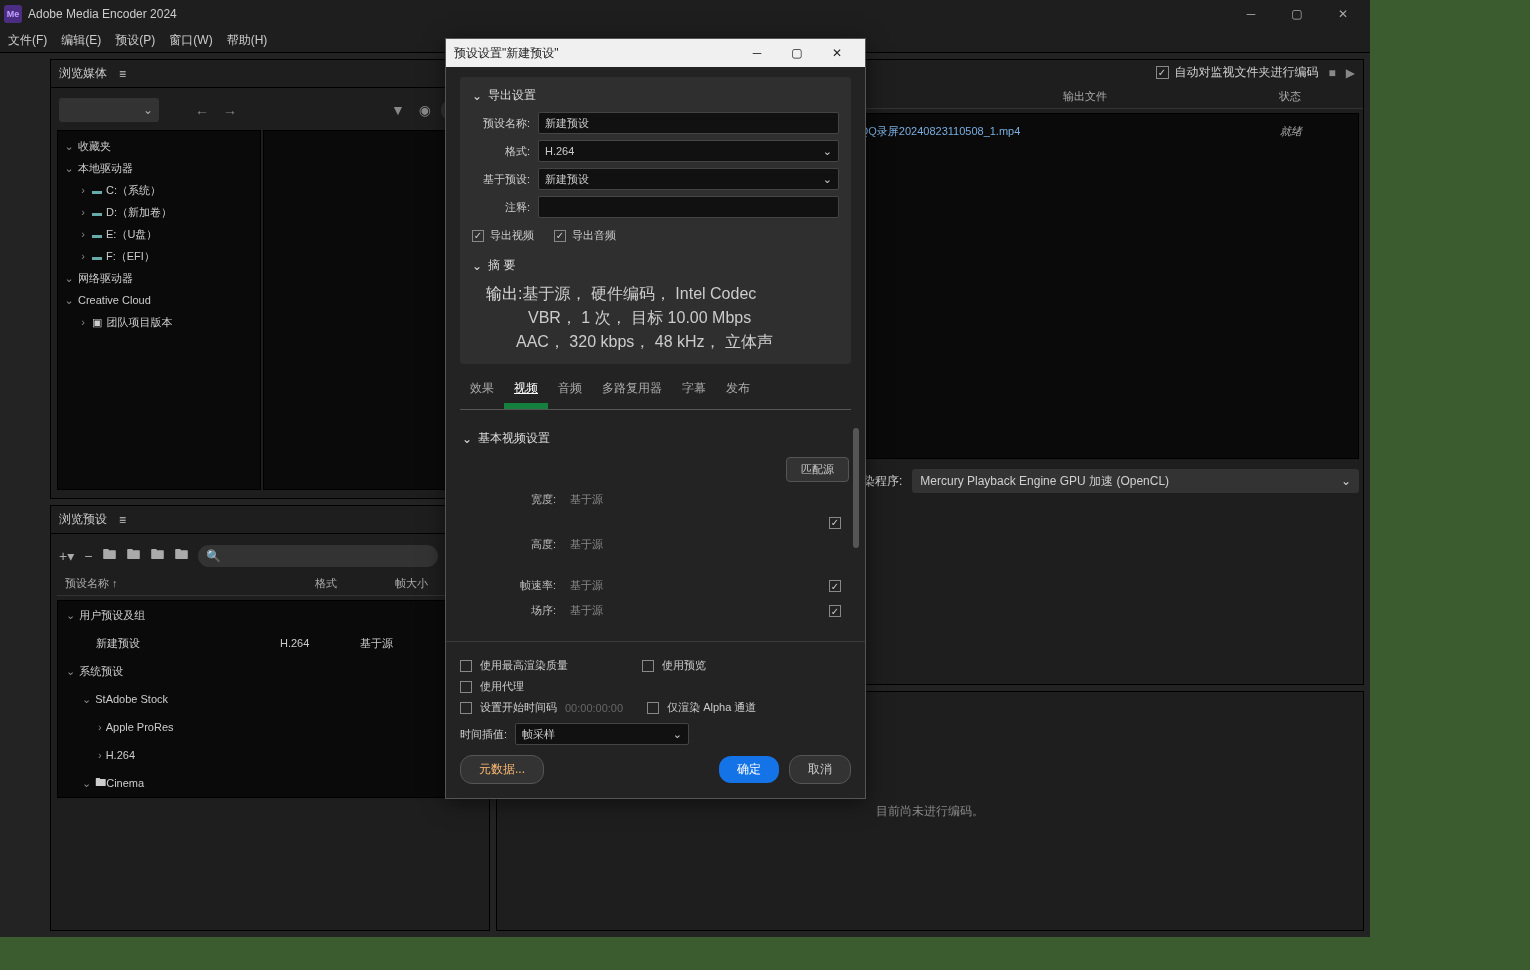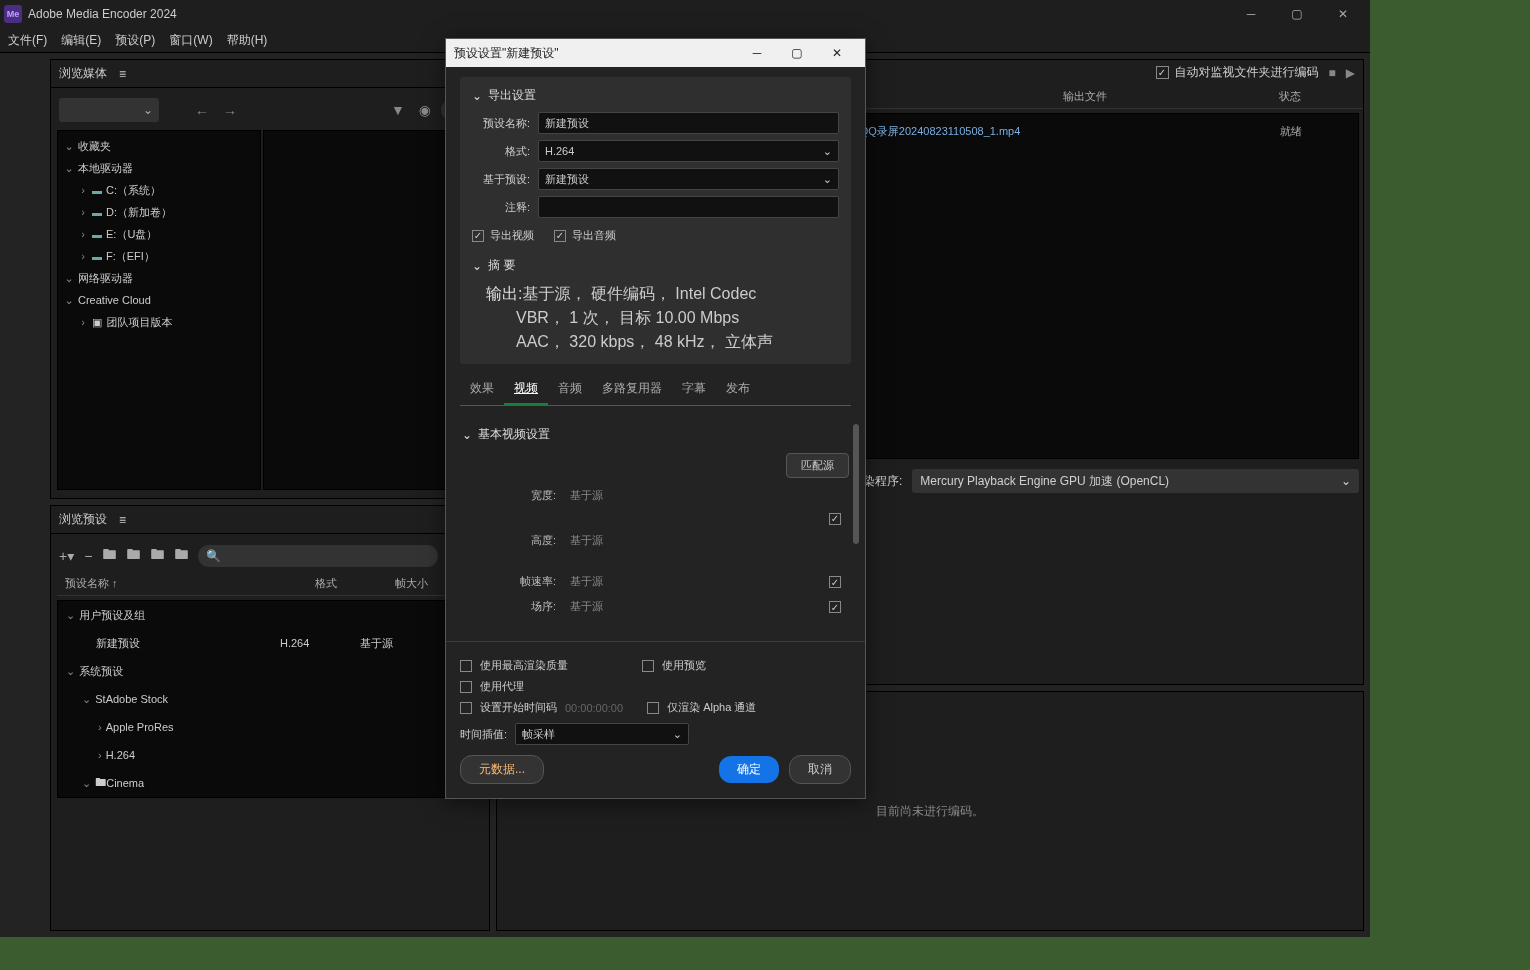--- a/index.html
+++ b/index.html
@@ -60,21 +60,21 @@
 .queue-panel { flex: 1; }
 .q-toolbar { display: flex; align-items: center; padding: 4px 8px; gap: 10px; }
 .q-toolbar .spacer { flex: 1; }
 .q-check { display: flex; align-items: center; gap: 6px; }
 .q-headers { display: flex; padding: 4px 8px; color: #aaa; border-bottom: 1px solid #333; font-size: 11px; }
 .q-col-out { flex: 1; text-align: center; }
 .q-col-stat { width: 130px; text-align: center; }
 .q-body { background: #0a0a0a; border: 1px solid #000; margin: 4px 4px; height: 346px; padding: 6px; font-size: 11px; color: #aaa; }
 .q-line1 { display: flex; gap: 30px; padding: 4px 2px; }
 .q-file { flex: 0 0 460px; color: #7aaee0; }
-.q-stat { width: 70px; }
+.q-stat { width: 70px; font-style: italic; }
 .q-render { display: flex; align-items: center; gap: 10px; padding: 6px 4px; }
 
 
 .encoding-panel { height: 240px; }
 .encoding-panel .enc-body { flex: 1; display: flex; align-items: center; justify-content: center; color: #888; font-size: 12px; }
 
 
 .dialog { position: absolute; top: 38px; left: 445px; width: 421px; height: 761px; background: #232323; border: 1px solid #555; box-shadow: 0 4px 20px rgba(0,0,0,0.5); display: flex; flex-direction: column; color: #ccc; z-index: 100; }
 .dlg-titlebar { height: 28px; background: #f0f0f0; display: flex; align-items: center; padding: 0 8px; color: #222; font-size: 12px; }
 .dlg-titlebar .spacer { flex: 1; }
@@ -92,21 +92,21 @@
 .form-row .inp, .form-row .sel { flex: 1; background: #111; border: 1px solid #444; height: 22px; color: #ccc; padding: 0 6px; font-size: 11px; border-radius: 2px; display: flex; align-items: center; justify-content: space-between; }
 .checks-row { display: flex; align-items: center; gap: 20px; margin-top: 10px; }
 .chk { display: flex; align-items: center; gap: 6px; font-size: 11px; }
 .chk .box { width: 12px; height: 12px; border: 1px solid #888; display: flex; align-items: center; justify-content: center; font-size: 9px; color: #ccc; }
 
 .summary-text { font-size: 16px; color: #ccc; line-height: 1.5; margin-left: 14px; }
 .summary-text .lb { color: #ddd; }
 
 .tabs { display: flex; border-bottom: 1px solid #555; margin: 4px 0 8px 0; }
 .tab { padding: 6px 10px; font-size: 12px; color: #aaa; }
-.tab.active { color: #fff; border-bottom: 2px solid #15803d; text-decoration: underline; }
+.tab.active { color: #fff; border-bottom: 6px solid #15803d; text-decoration: underline; }
 
 .vid-section { padding: 6px 2px 2px 2px; }
 .vs-title { display: flex; align-items: center; gap: 6px; font-size: 12px; color: #ddd; margin: 6px 0 10px 0; }
 .match-btn { margin-left: auto; background: #333; border: 1px solid #555; color: #ccc; padding: 4px 14px; border-radius: 4px; font-size: 11px; }
 .vs-row { display: flex; align-items: center; margin: 10px 0; }
 .vs-row .vlbl { width: 94px; text-align: right; font-size: 11px; color: #bbb; }
 .vs-row .vval { margin-left: 14px; color: #888; font-size: 11px; flex: 1; }
 .vs-row .vcheck { width: 20px; }
 
 .dlg-footer { background: #232323; padding: 10px 14px 14px 14px; border-top: 1px solid #3a3a3a; }
@@ -376,21 +376,21 @@
               <span>导出音频</span>
             </div>
         </div>
 
         <div class="sec-title" style="margin-top:14px">
             <span>⌄</span>
             <span>摘    要</span>
           </div>
         <div class="summary-text">
           <span class="lb">输出:</span><span>基于源， 硬件编码， Intel Codec</span><br>
-          <span style="margin-left:30px;display:inline-block">VBR， 1 次， 目标 10.00 Mbps</span><br>
+          <span style="margin-left:42px;display:inline-block">VBR， 1 次， 目标 10.00 Mbps</span><br>
           <span style="margin-left:30px;display:inline-block">AAC， 320 kbps， 48 kHz， 立体声</span>
         </div>
       </div>
 
       <div class="tabs">
         <div class="tab">效果</div>
         <div class="tab active">视频</div>
         <div class="tab">音频</div>
         <div class="tab">多路复用器</div>
         <div class="tab">字幕</div>

